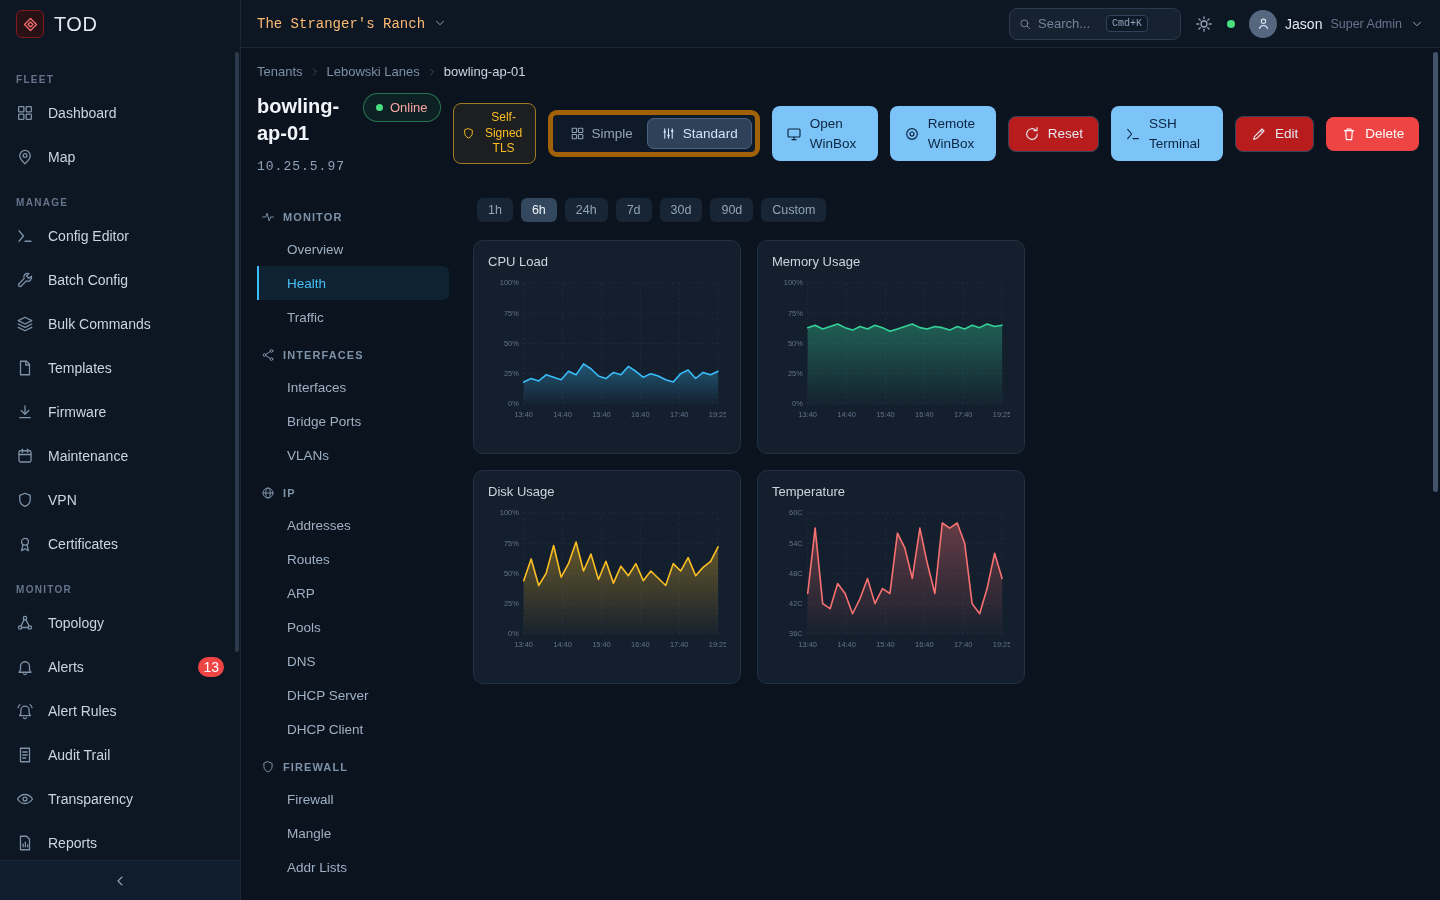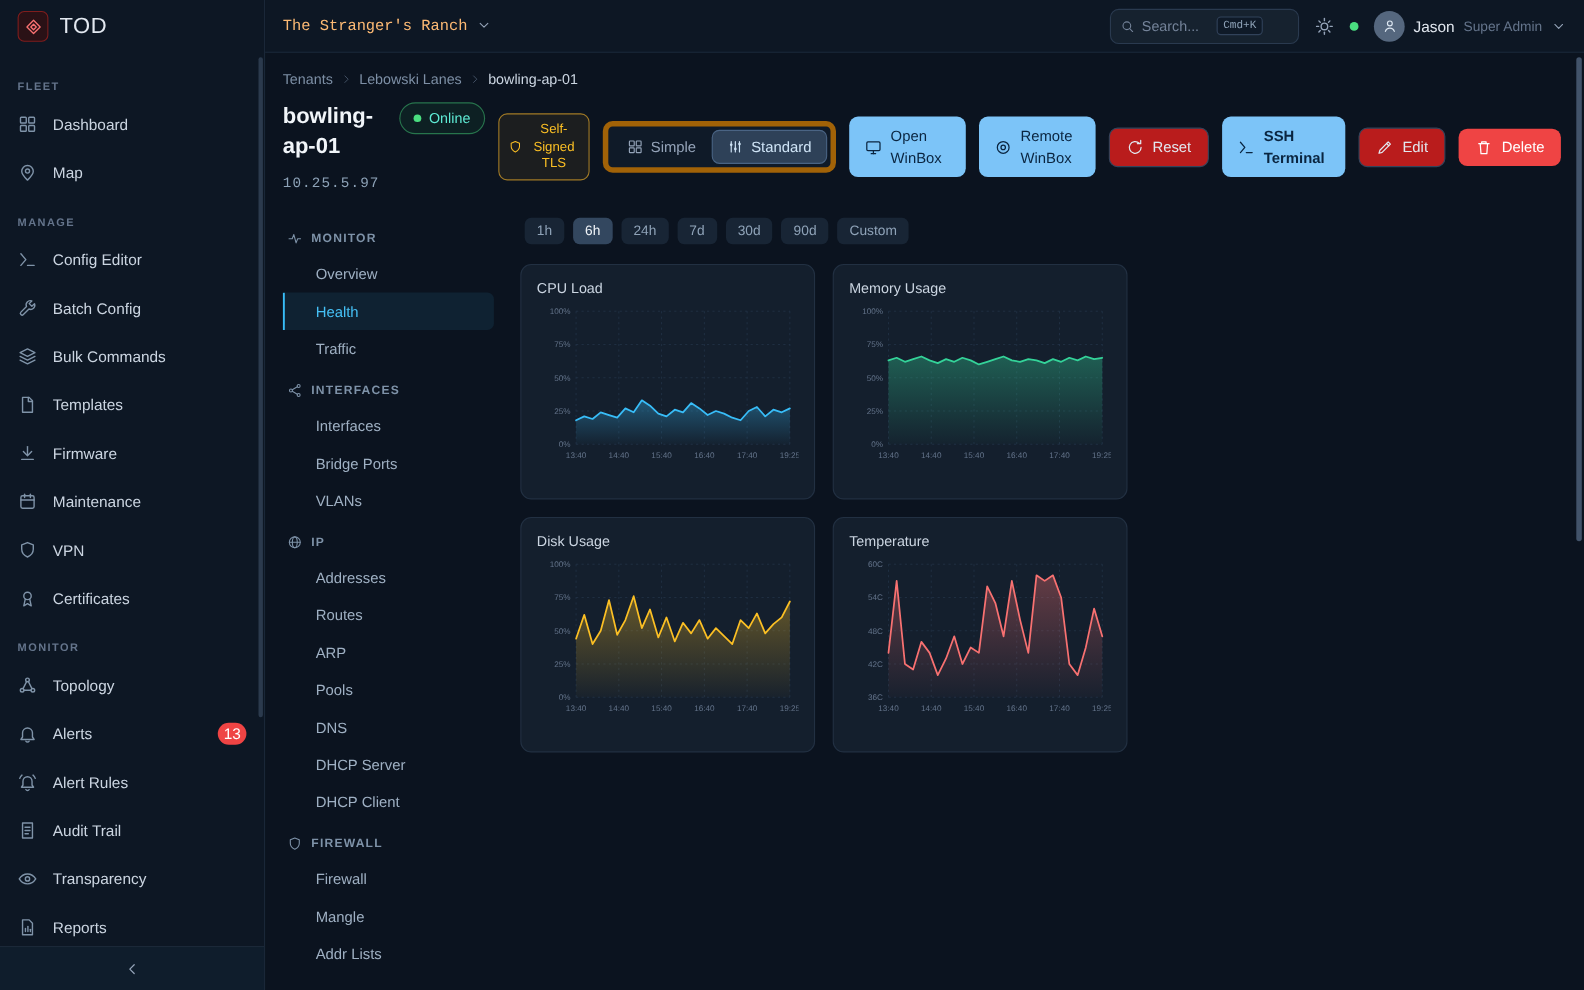--- a/index.html
+++ b/index.html
@@ -46,34 +46,34 @@
   
   .content { flex:1; padding:16px 24px 0 16px; overflow:hidden; position:relative; }
   .breadcrumb { display:flex; align-items:center; gap:6px; font-size:13px; color:#7d8fa5; }
   .breadcrumb .ic { width:12px; height:12px; color:#475569; }
   .breadcrumb .current { color:#cbd5e1; }
 
   .pagehead { display:flex; align-items:center; gap:12px; margin-top:14px; }
   .titleblock { width:94px; flex-shrink:0; }
   .titleblock h1 { font-size:20px; line-height:1.35; font-weight:bold; color:#f1f5f9; word-break:break-word; }
   .dev-ip { margin-top:12px; font-family:"Liberation Mono", monospace; font-size:13px; color:#8ea3b8; letter-spacing:1px; white-space:nowrap; }
-  .pill-online { display:flex; align-items:center; gap:7px; border:1px solid rgba(74,222,128,.45); background:rgba(34,197,94,.08); color:#5eead4; border-radius:999px; padding:6px 12px; font-size:13px; align-self:flex-start; margin-top:16px; }
+  .pill-online { display:flex; align-items:center; gap:7px; border:1px solid rgba(74,222,128,.45); background:rgba(34,197,94,.08); color:#fca5a5; border-radius:999px; padding:6px 12px; font-size:13px; align-self:flex-start; margin-top:16px; }
   .dot-green { width:7px; height:7px; border-radius:50%; background:#4ade80; }
   .tls { display:flex; align-items:center; gap:6px; border:1px solid #a17a26; background:rgba(251,191,36,.07); border-radius:8px; padding:6px 8px; color:#fbbf24; font-size:12px; line-height:1.3;text-align:center; }
   .tls .ic { width:13px; height:13px; }
   .tls span { width:46px; }
   .toggle { display:flex; background:#0f1a28; border:5px solid #a16207; border-radius:9px; padding:3px; }
   .tseg { display:flex; align-items:center; gap:7px; padding:7px 13px; border-radius:7px; color:#94a3b8; font-size:13.5px; cursor:pointer; border:1px solid transparent; }
   .tseg .ic { width:15px; height:15px; }
   .tseg.active { background:#2e4158; border-color:#4a6484; color:#cfe4f6; }
   .btn { display:flex; align-items:center; gap:8px; border:none; border-radius:8px; cursor:pointer; font-family:"Liberation Sans",sans-serif; font-size:13.5px; }
   .btn .ic { width:16px; height:16px; }
   .btn-blue { background:#7cc4f8; color:#0a2540; padding:8px 14px; }
   .btn-blue span { width:54px; text-align:left; line-height:1.45; }
-  .btn-blue.w60 span { width:60px;font-weight:bold; }
+  .btn-blue.w60 span { width:60px; }
   .btn-ghost { background:#b91c1c; border:1px solid #33445b; color:#e2e8f0; padding:9px 15px; }
   .btn-danger { background:#ef4444; color:#fff; padding:9px 15px; }
 
   .bodyrow { display:flex; margin-top:22px; }
 
   
   .devnav { width:192px; flex-shrink:0; margin-right:24px; }
   .dsec-head { display:flex; align-items:center; gap:8px; color:#7e92a8; font-size:11px; letter-spacing:1.1px; font-weight:bold; height:30px; margin-top:6px; padding-left:4px; }
   .dsec-head .ic { width:14px; height:14px; }
   .ditem { height:34px; display:flex; align-items:center; padding-left:28px; font-size:13.5px; color:#9fb0c3; cursor:pointer; border-left:2px solid transparent; border-radius:0 6px 6px 0; }

